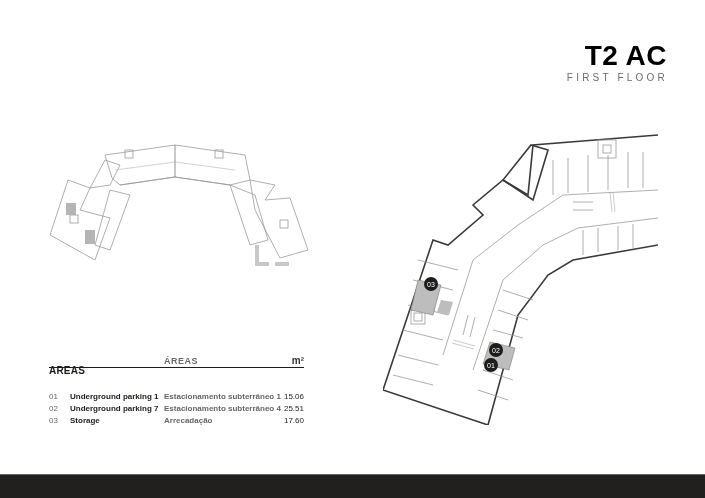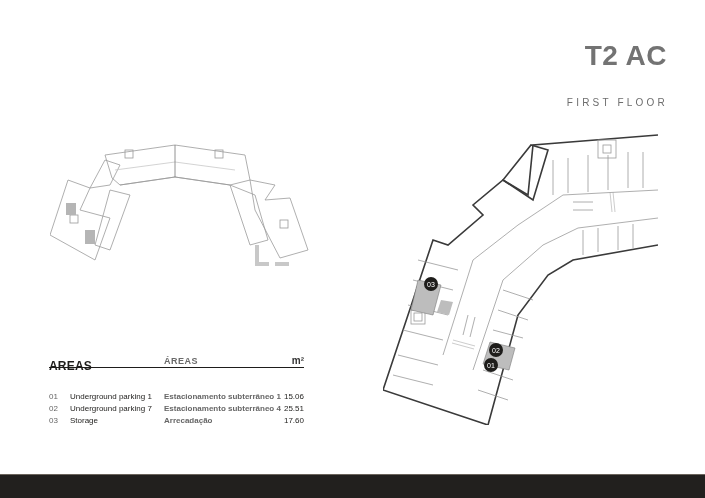--- a/index.html
+++ b/index.html
@@ -1,29 +1,29 @@
 <!DOCTYPE html>
 <html><head>
 <meta charset="utf-8">
 <style>
   html, body { margin:0; padding:0; }
   body { width:705px; height:498px; background:#ffffff; position:relative; overflow:hidden; font-family:"Liberation Sans", sans-serif; color:#1e1d1b; }
-  .title { position:absolute; right:38px; top:42px; font-size:28px; font-weight:700; letter-spacing:0.5px; color:#737373; line-height:28px; }
-  .subtitle { position:absolute; right:37px; top:72px; font-size:10px; letter-spacing:3.2px; color:#6d6d6d; line-height:12px;margin-top:25px; }
+  .title { position:absolute; right:38px; top:42px; font-size:28px; font-weight:700; letter-spacing:0.5px; color:#000000; line-height:28px; }
+  .subtitle { position:absolute; right:37px; top:72px; font-size:10px; letter-spacing:3.2px; color:#6d6d6d; line-height:12px; }
   .keyplan { position:absolute; left:50px; top:140px; width:262px; height:135px; }
   .plan { position:absolute; left:383px; top:130px; width:275px; height:295px; }
   .table { position:absolute; left:49px; top:353px; width:255px; font-size:8px; }
   .thead { position:relative; height:14px; border-bottom:1.5px solid #1e1d1b; }
-  .th-en { position:absolute; left:0; top:6px; font-weight:700; font-size:12px; letter-spacing:0.2px; }
+  .th-en { position:absolute; left:0; top:12px; font-weight:700; font-size:10px; letter-spacing:0.2px; }
   .th-pt { position:absolute; left:115px; top:3px; font-size:9px; color:#6a6a6a; letter-spacing:0.5px;font-weight:bold; }
   .th-unit { position:absolute; right:0; top:2px; font-weight:700; font-size:10px; color:#333; }
   .row { position:relative; height:12px; }
   .rows { margin-top:24px; }
   .c-num { position:absolute; left:0; color:#666; }
-  .c-en { position:absolute; left:21px; font-weight:400; color:#1e1d1b; }
+  .c-en { position:absolute; left:21px; font-weight:700; color:#1e1d1b; }
   .c-pt { position:absolute; left:115px; color:#666;font-weight:bold; }
   .c-val { position:absolute; right:0; font-weight:400; color:#1e1d1b; }
   .footer { position:absolute; left:0; top:474px; width:705px; height:24px; background:#22201e; border-top:1px solid #6b645c; }
 </style>
 </head>
 <body>
 
 <div class="title">T2 AC</div>
 <div class="subtitle">FIRST FLOOR</div>
 

